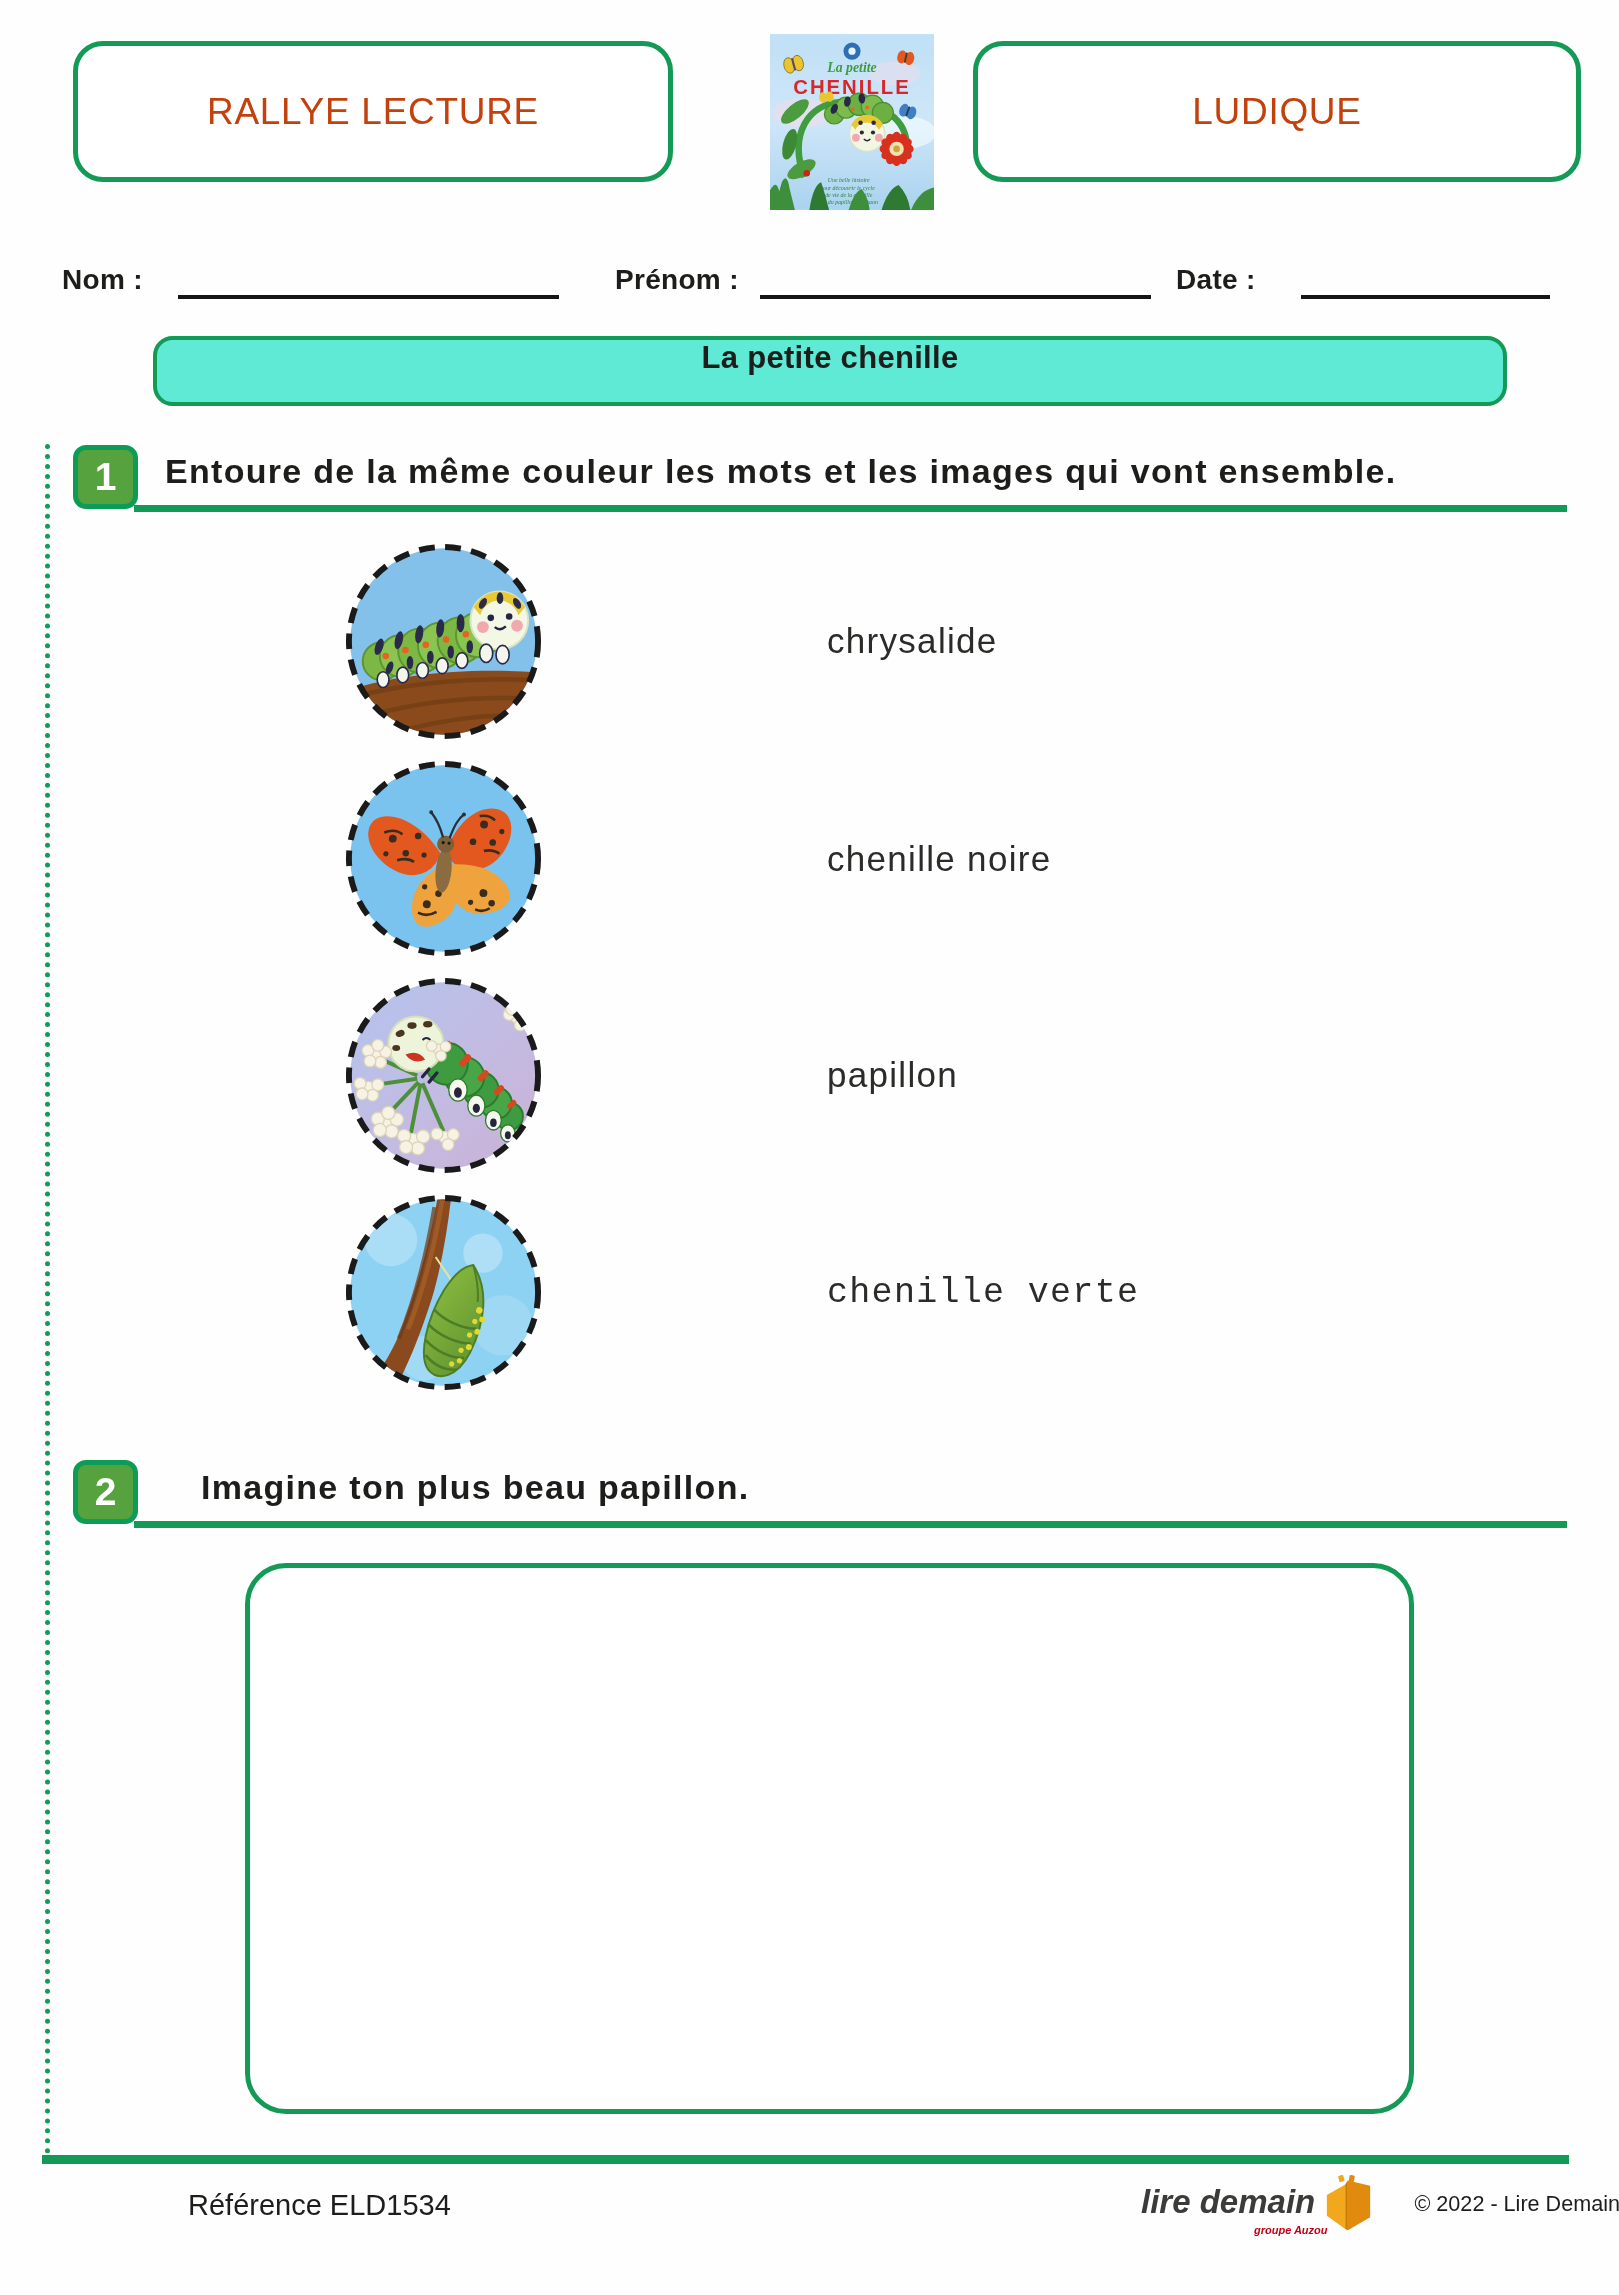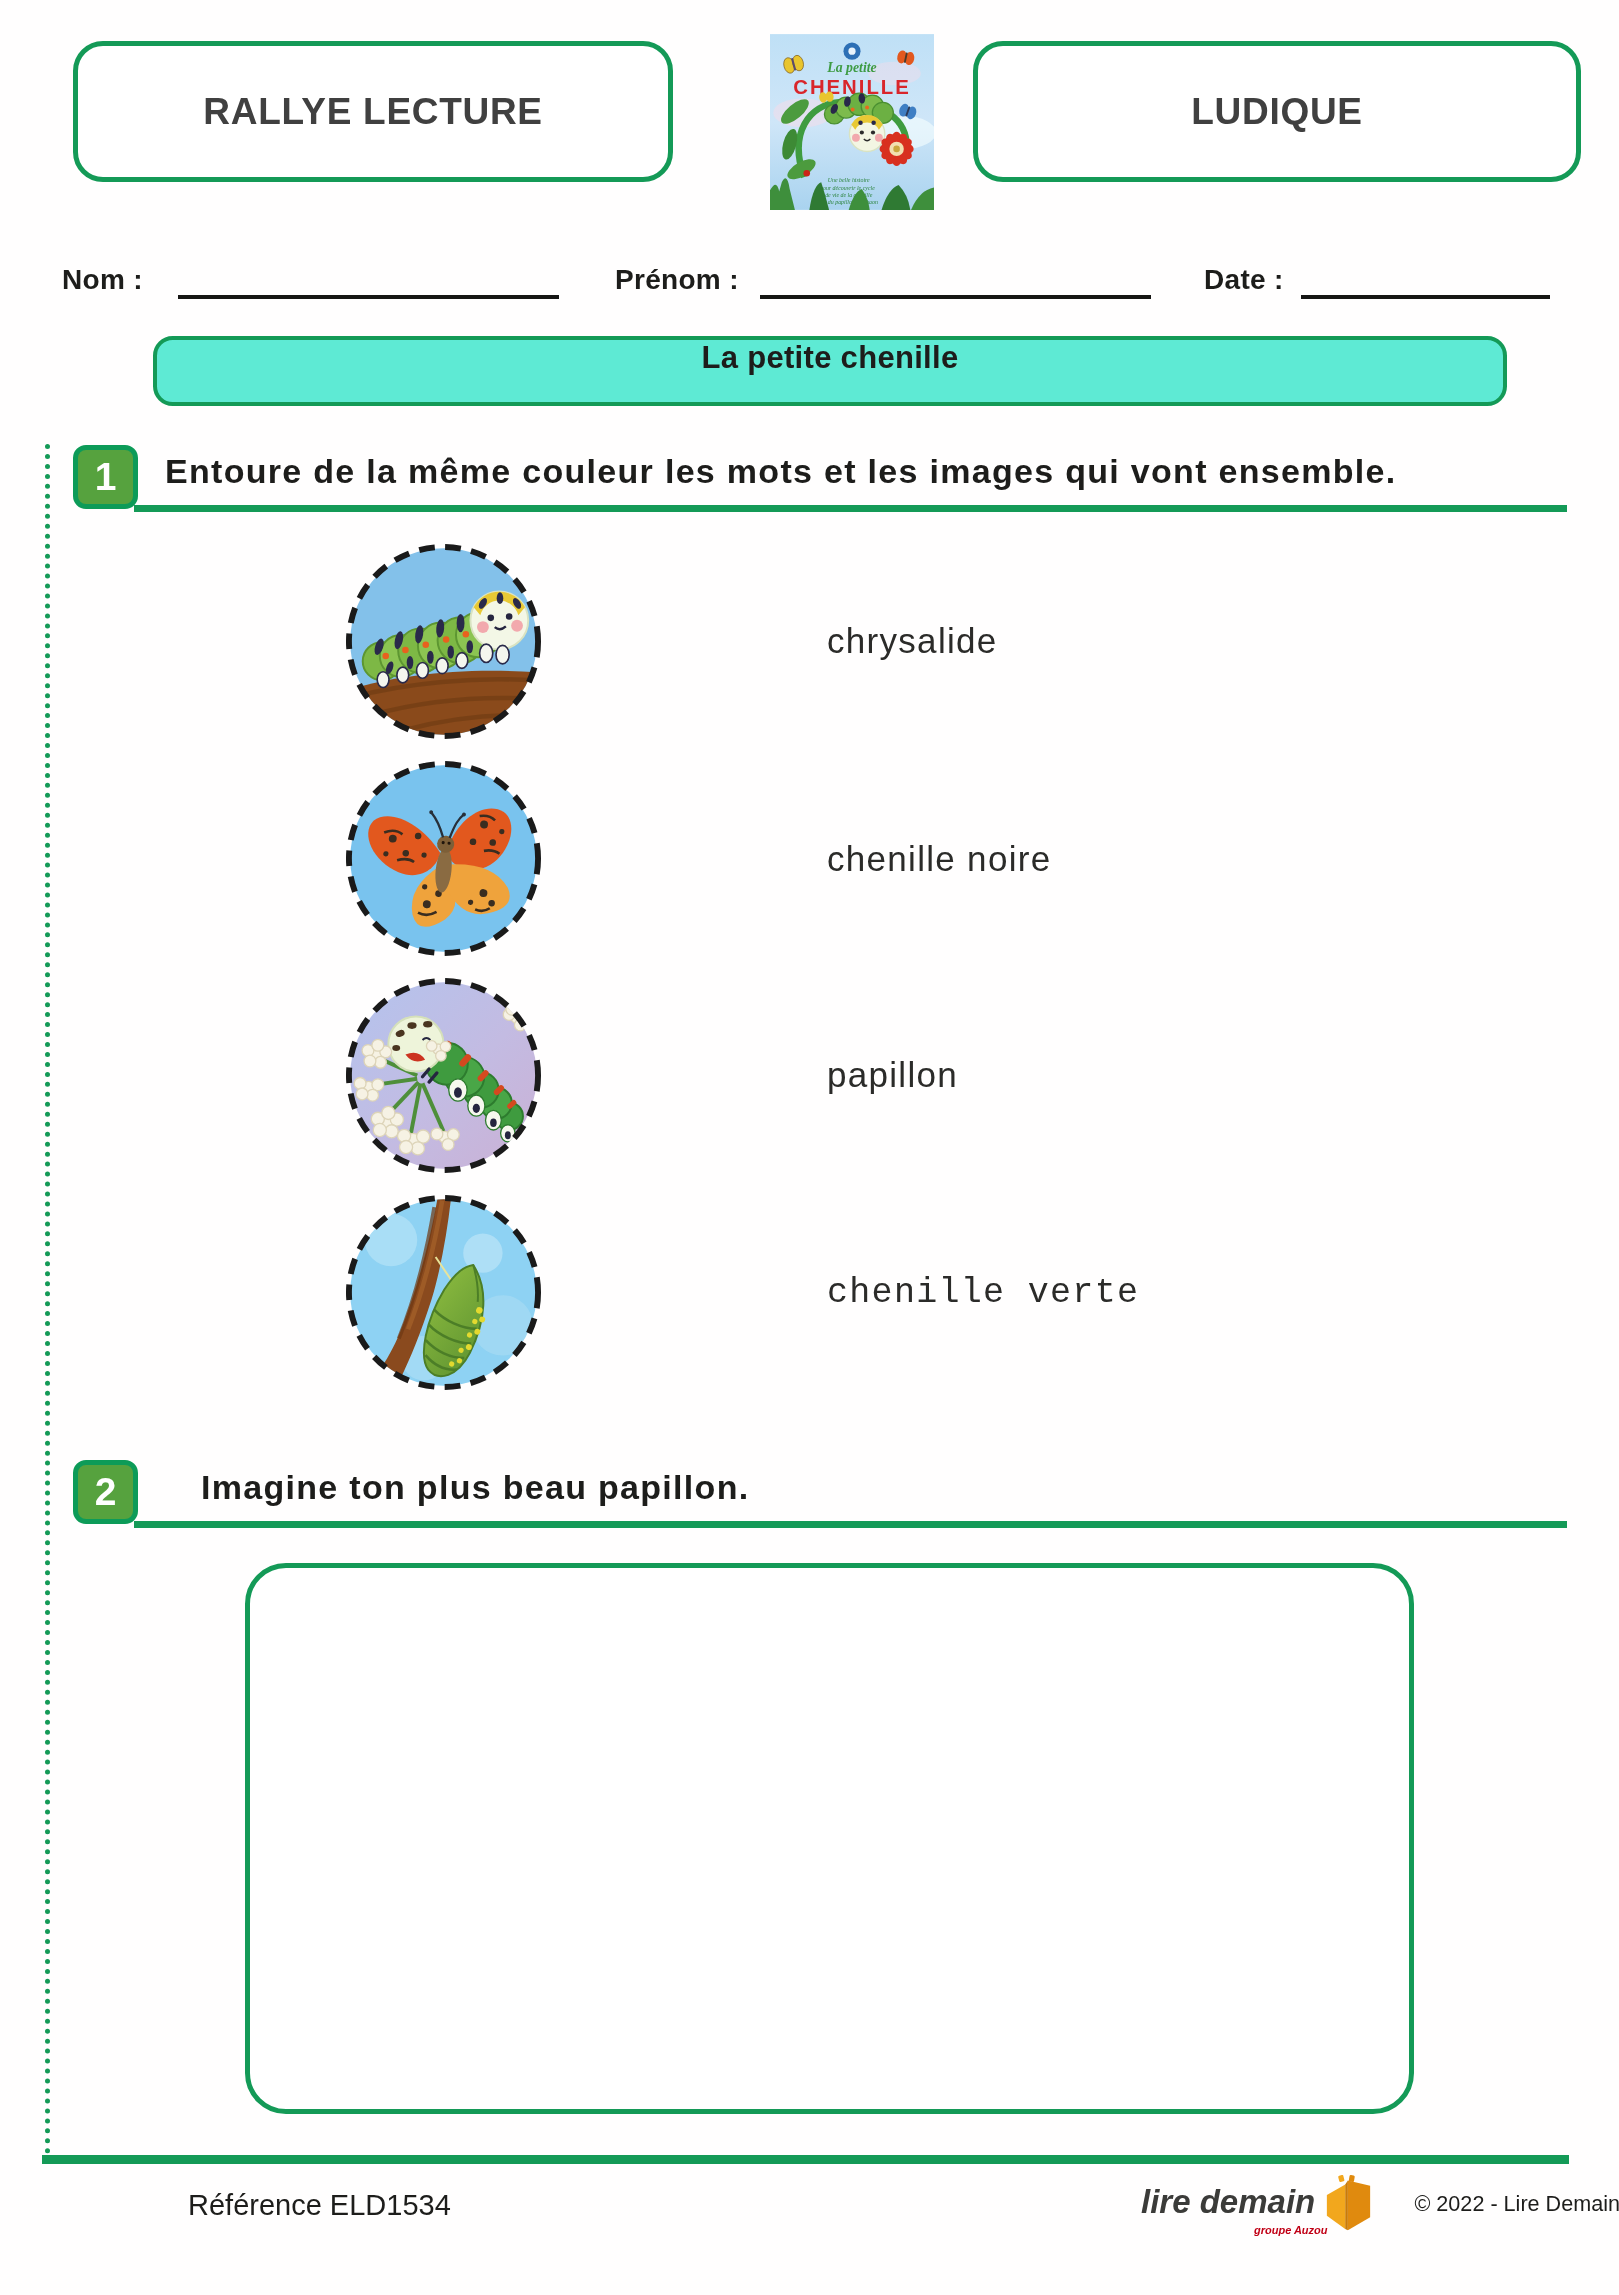--- a/index.html
+++ b/index.html
@@ -2,21 +2,21 @@
 <html style="font-size:10.5px"><head>
 <meta charset="utf-8">
 <style>
   html,body{margin:0;padding:0;background:#fff;}
   #page{position:relative;width:1620px;height:2295px;background:#fffefe;overflow:hidden;
         font-family:"Liberation Sans",sans-serif;color:#1d1d1b;}
 
   
   .hdr-box{position:absolute;top:41px;height:131px;border:5.9px solid #149a57;border-radius:30px;
            display:flex;align-items:center;justify-content:center;background:#fff;}
-  .hdr-box span{font-weight:700;font-size:37px;letter-spacing:0.7px;color:#404040;}
+  .hdr-box span{font-weight:400;font-size:37px;letter-spacing:0.7px;color:#c2410c;}
   #hdr-left{left:73px;width:590px;}
   #hdr-right{left:973px;width:598px;}
   #cover{position:absolute;left:730px;top:34px;width:164px;height:176px;padding-left:40px;}
 
   
   .fld-label{position:absolute;top:264px;font-size:28px;font-weight:700;letter-spacing:0.3px;}
   .fld-line{position:absolute;top:262px;height:33px;border-bottom:4.6px solid #161614;}
 
   
   #title-box{position:absolute;left:153px;top:336px;width:1346px;height:62px;border:4.6px solid #149a57;
@@ -163,21 +163,21 @@
   </div>
 
   <div id="hdr-right" class="hdr-box">
     <span>LUDIQUE</span>
   </div>
 
   <span class="fld-label" style="left:62px;">Nom :</span>
   <div class="fld-line" style="left:178px;width:381px;"></div>
   <span class="fld-label" style="left:615px;">Prénom :</span>
   <div class="fld-line" style="left:760px;width:391px;"></div>
-  <span class="fld-label" style="left:1204px;text-align:center;">Date :</span>
+  <span class="fld-label" style="left:1176px;text-align:center;">Date :</span>
   <div class="fld-line" style="left:1301px;width:249px;"></div>
 
   <div id="title-box">
     <span>La petite chenille</span>
   </div>
 
   <div id="vdash"></div>
 
   <div class="ex-rule" style="top:505px;"></div>
   <div class="ex-badge" style="top:445px;">

